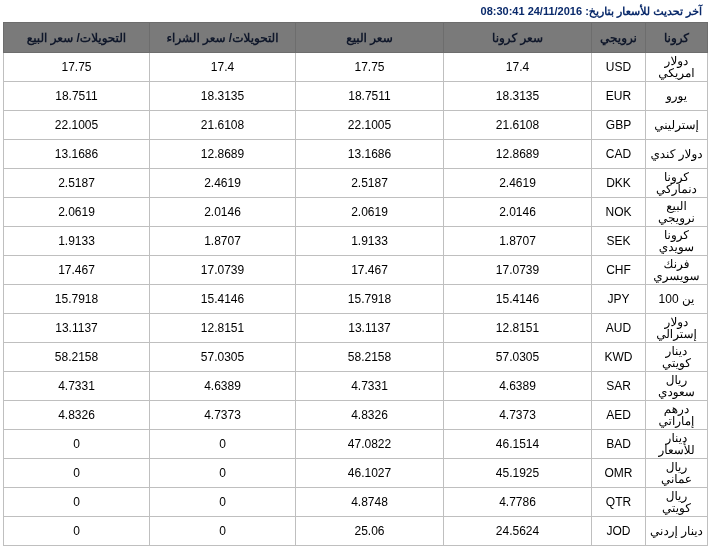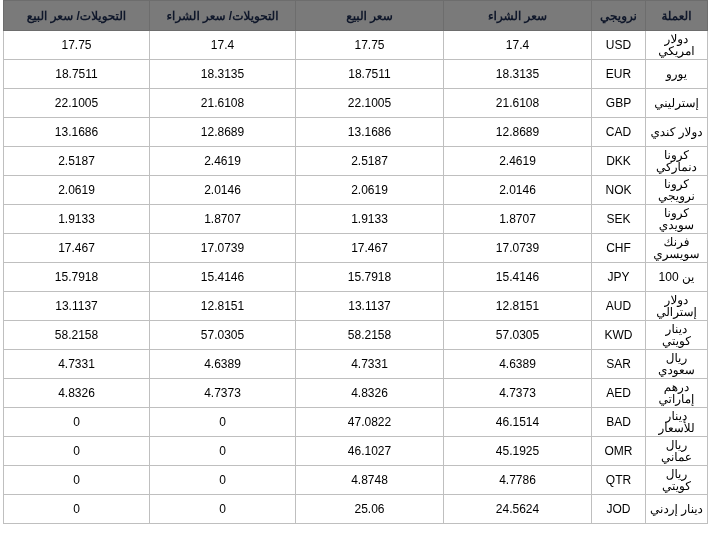--- a/index.html
+++ b/index.html
@@ -90,35 +90,38 @@
   col.c-buy   { width: 148px; }
   col.c-sell  { width: 148px; }
   col.c-tbuy  { width: 146px; }
   col.c-tsell { width: 146px; }
 </style>
 </head>
 <body>
 
 <div class="page">
 
+  <div class="timestamp-bar">
+    <span class="timestamp">آخر تحديث للأسعار بتاريخ: 24/11/2016 08:30:41</span>
+  </div>
 
   <table class="rates">
     <colgroup>
       <col class="c-name">
       <col class="c-code">
       <col class="c-buy">
       <col class="c-sell">
       <col class="c-tbuy">
       <col class="c-tsell">
     </colgroup>
     <thead>
       <tr>
-        <th>العملة</th>
+        <th>كرونا</th>
         <th>نرويجي</th>
-        <th>سعر الشراء</th>
+        <th>سعر كرونا</th>
         <th>سعر البيع</th>
         <th>التحويلات/ سعر الشراء</th>
         <th>التحويلات/ سعر البيع</th>
       </tr>
     </thead>
     <tbody id="rates-body">
         <tr>
           <td class="currency-name">دولار امريكي</td>
           <td class="code">USD</td>
           <td class="num">17.4</td>
@@ -152,21 +155,21 @@
         </tr>
         <tr>
           <td class="currency-name">كرونا دنماركي</td>
           <td class="code">DKK</td>
           <td class="num">2.4619</td>
           <td class="num">2.5187</td>
           <td class="num">2.4619</td>
           <td class="num">2.5187</td>
         </tr>
         <tr>
-          <td class="currency-name">كرونا نرويجي</td>
+          <td class="currency-name">البيع نرويجي</td>
           <td class="code">NOK</td>
           <td class="num">2.0146</td>
           <td class="num">2.0619</td>
           <td class="num">2.0146</td>
           <td class="num">2.0619</td>
         </tr>
         <tr>
           <td class="currency-name">كرونا سويدي</td>
           <td class="code">SEK</td>
           <td class="num">1.8707</td>

